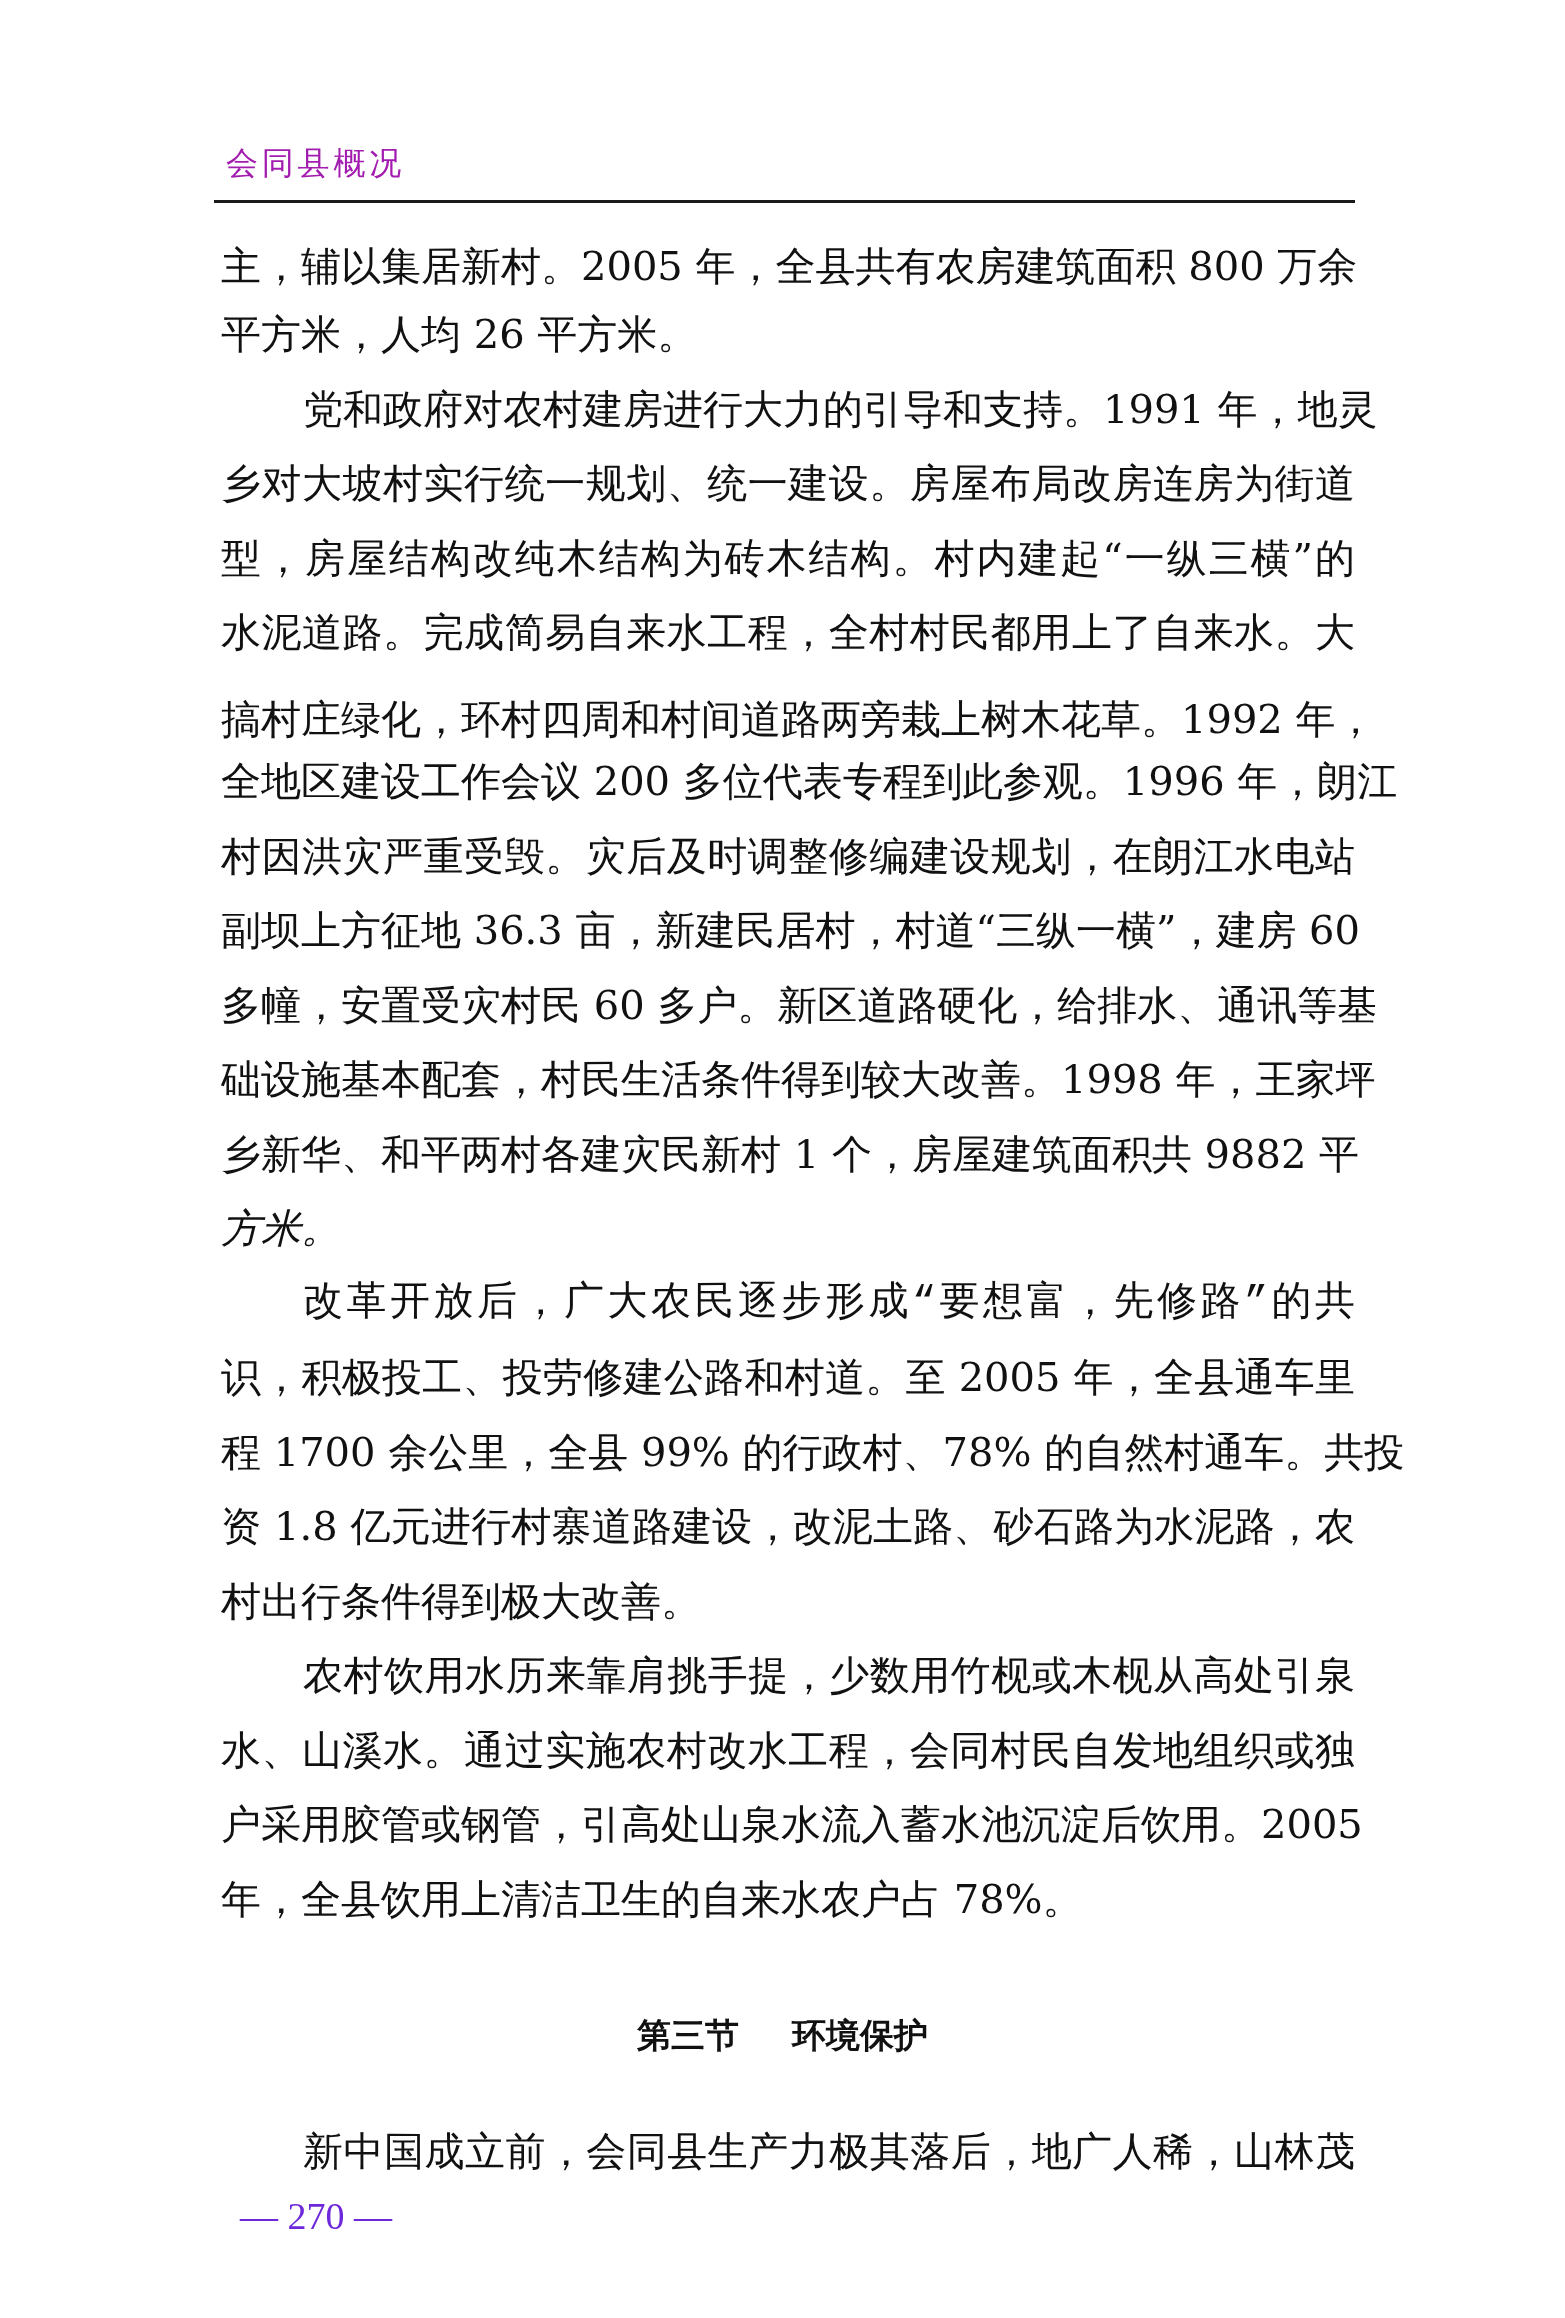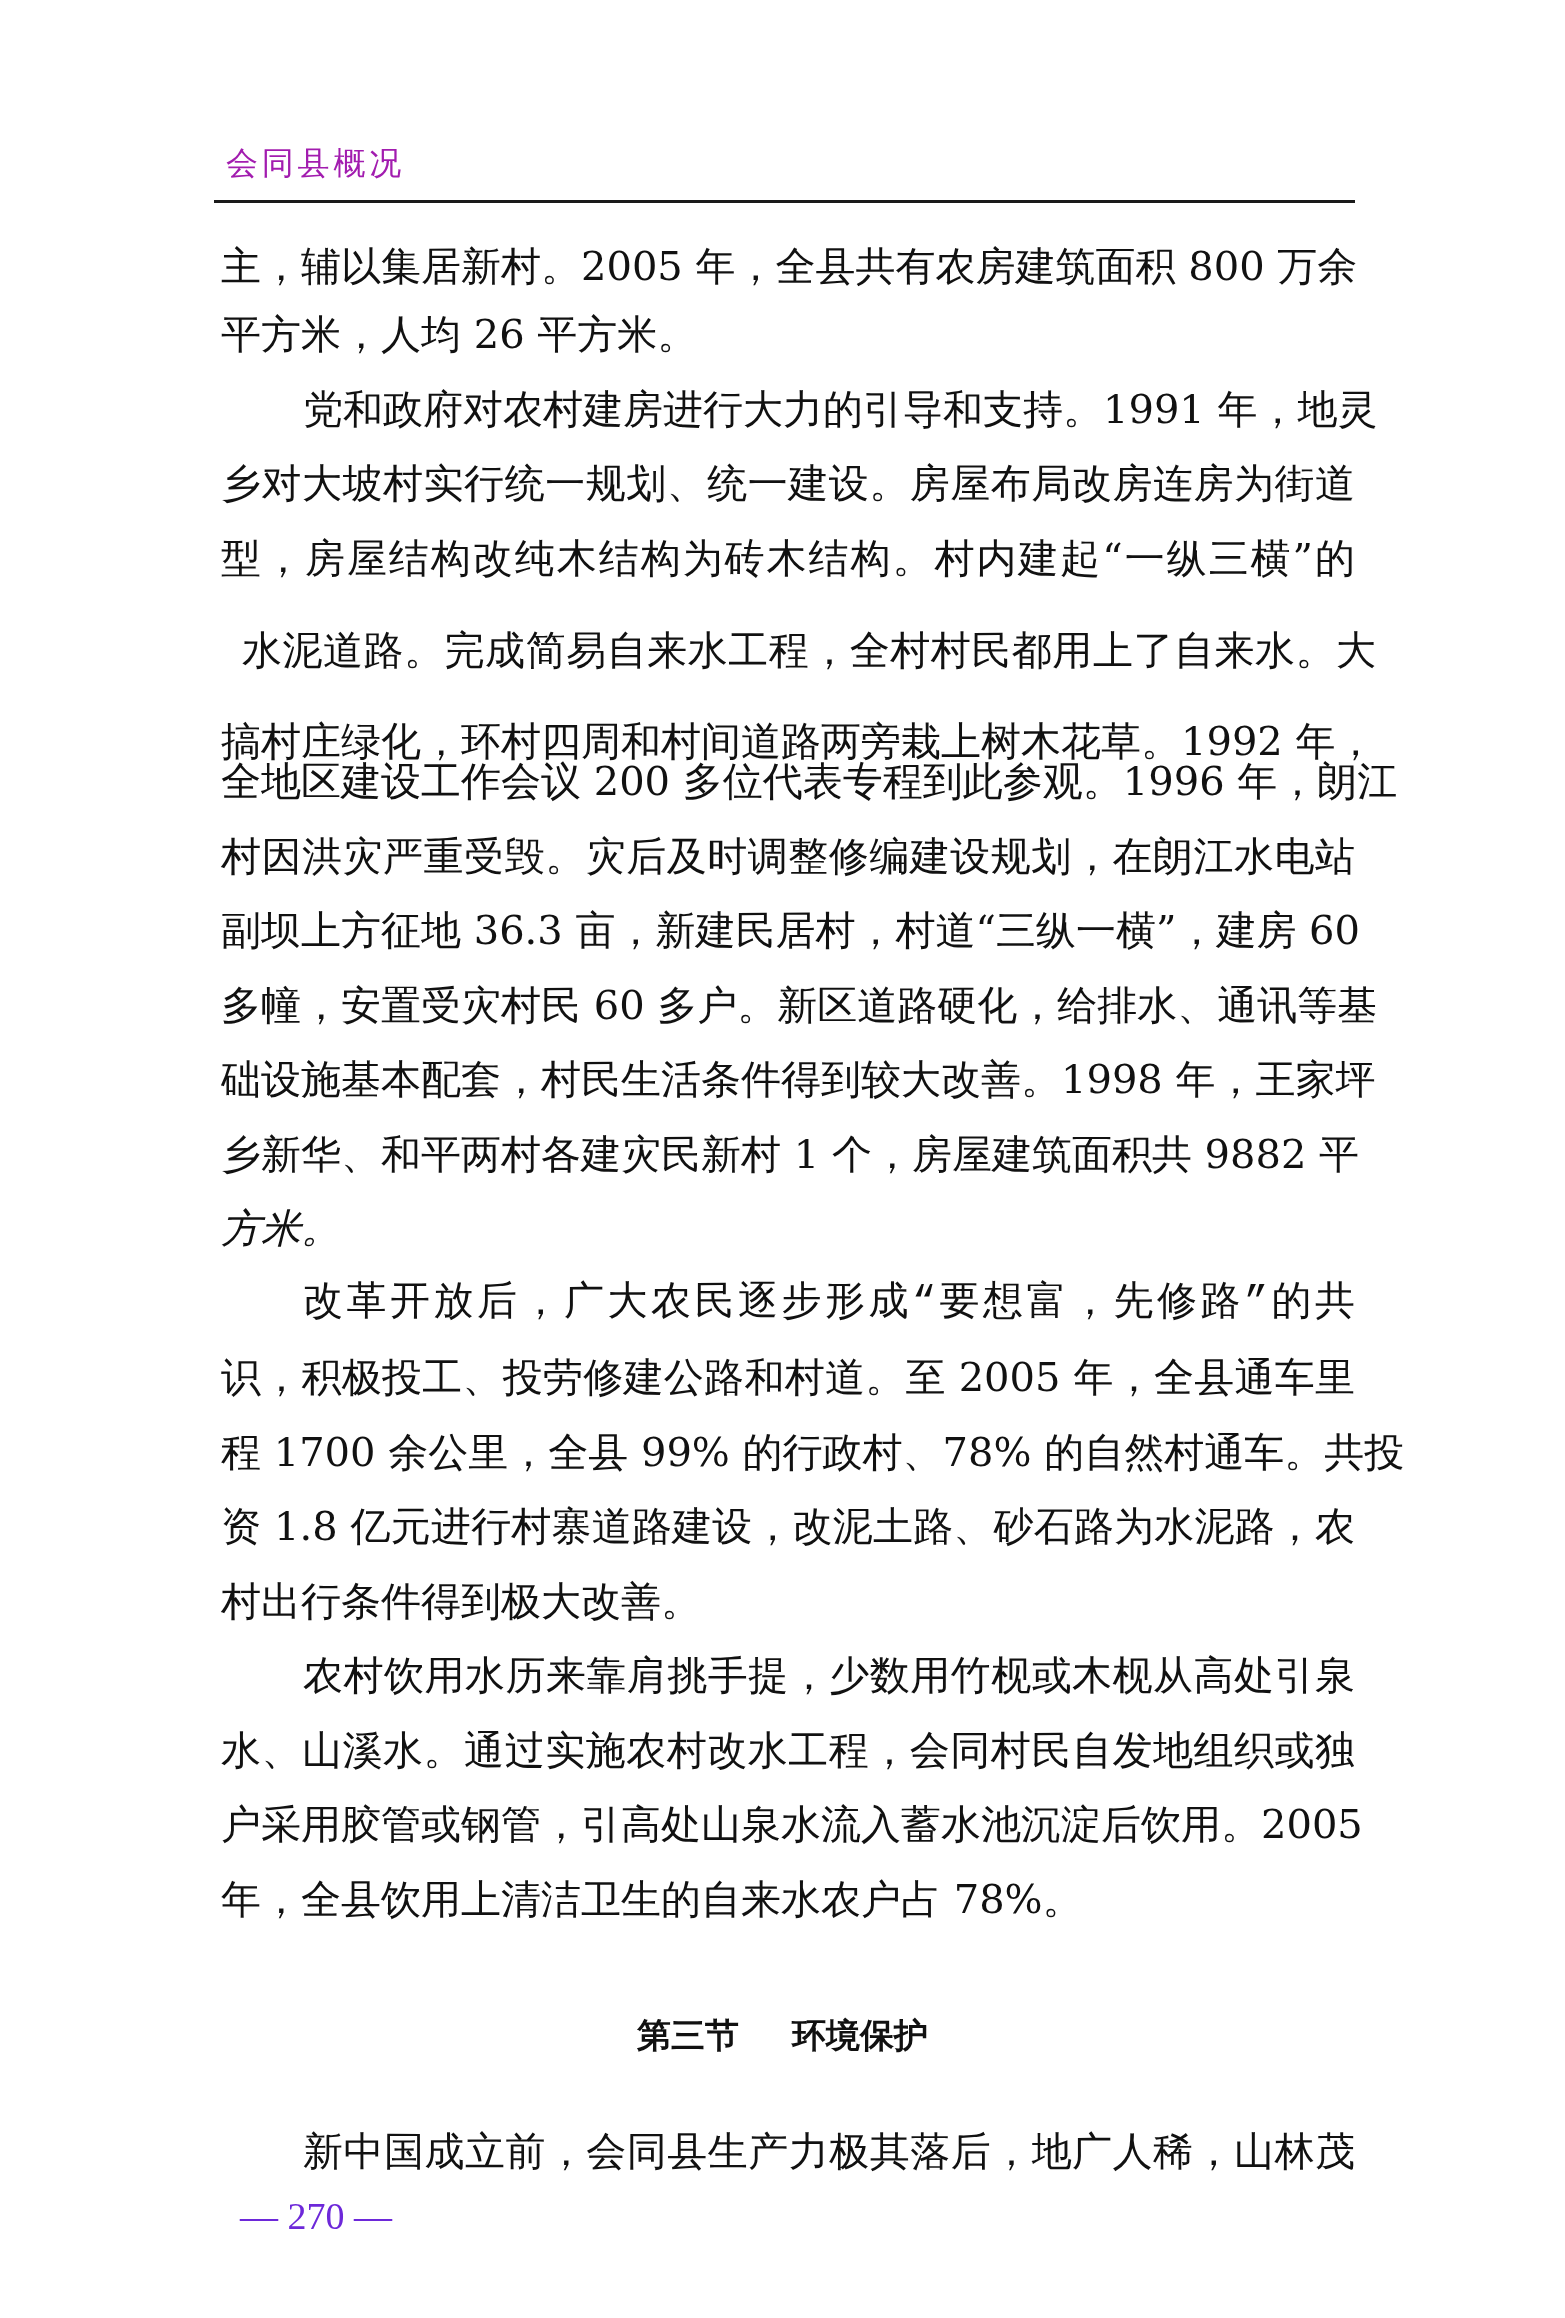--- a/index.html
+++ b/index.html
@@ -87,22 +87,22 @@
 
 <div>
   <div class="body-line" style="top:240px;">主，辅以集居新村。2005 年，全县共有农房建筑面积 800 万余</div>
   <div class="body-line last" style="top:308px;">平方米，人均 26 平方米。</div>
 </div>
 
 <div>
   <div class="body-line indent" style="top:383px;">党和政府对农村建房进行大力的引导和支持。1991 年，地灵</div>
   <div class="body-line" style="top:457px;">乡对大坡村实行统一规划、统一建设。房屋布局改房连房为街道</div>
   <div class="body-line" style="top:532px;">型，房屋结构改纯木结构为砖木结构。村内建起“一纵三横”的</div>
-  <div class="body-line" style="top:624px;margin-left:21px;">水泥道路。完成简易自来水工程，全村村民都用上了自来水。大</div>
-  <div class="body-line" style="top:715px;">搞村庄绿化，环村四周和村间道路两旁栽上树木花草。1992 年，</div>
+  <div class="body-line" style="top:606px;">水泥道路。完成简易自来水工程，全村村民都用上了自来水。大</div>
+  <div class="body-line" style="top:693px;">搞村庄绿化，环村四周和村间道路两旁栽上树木花草。1992 年，</div>
   <div class="body-line" style="top:755px;">全地区建设工作会议 200 多位代表专程到此参观。1996 年，朗江</div>
   <div class="body-line" style="top:830px;">村因洪灾严重受毁。灾后及时调整修编建设规划，在朗江水电站</div>
   <div class="body-line" style="top:904px;">副坝上方征地 36.3 亩，新建民居村，村道“三纵一横”，建房 60</div>
   <div class="body-line" style="top:979px;">多幢，安置受灾村民 60 多户。新区道路硬化，给排水、通讯等基</div>
   <div class="body-line" style="top:1053px;">础设施基本配套，村民生活条件得到较大改善。1998 年，王家坪</div>
   <div class="body-line" style="top:1128px;">乡新华、和平两村各建灾民新村 1 个，房屋建筑面积共 9882 平</div>
   <div class="body-line last" style="top:1202px;font-style:italic;">方米。</div>
 </div>
 
 <div>

